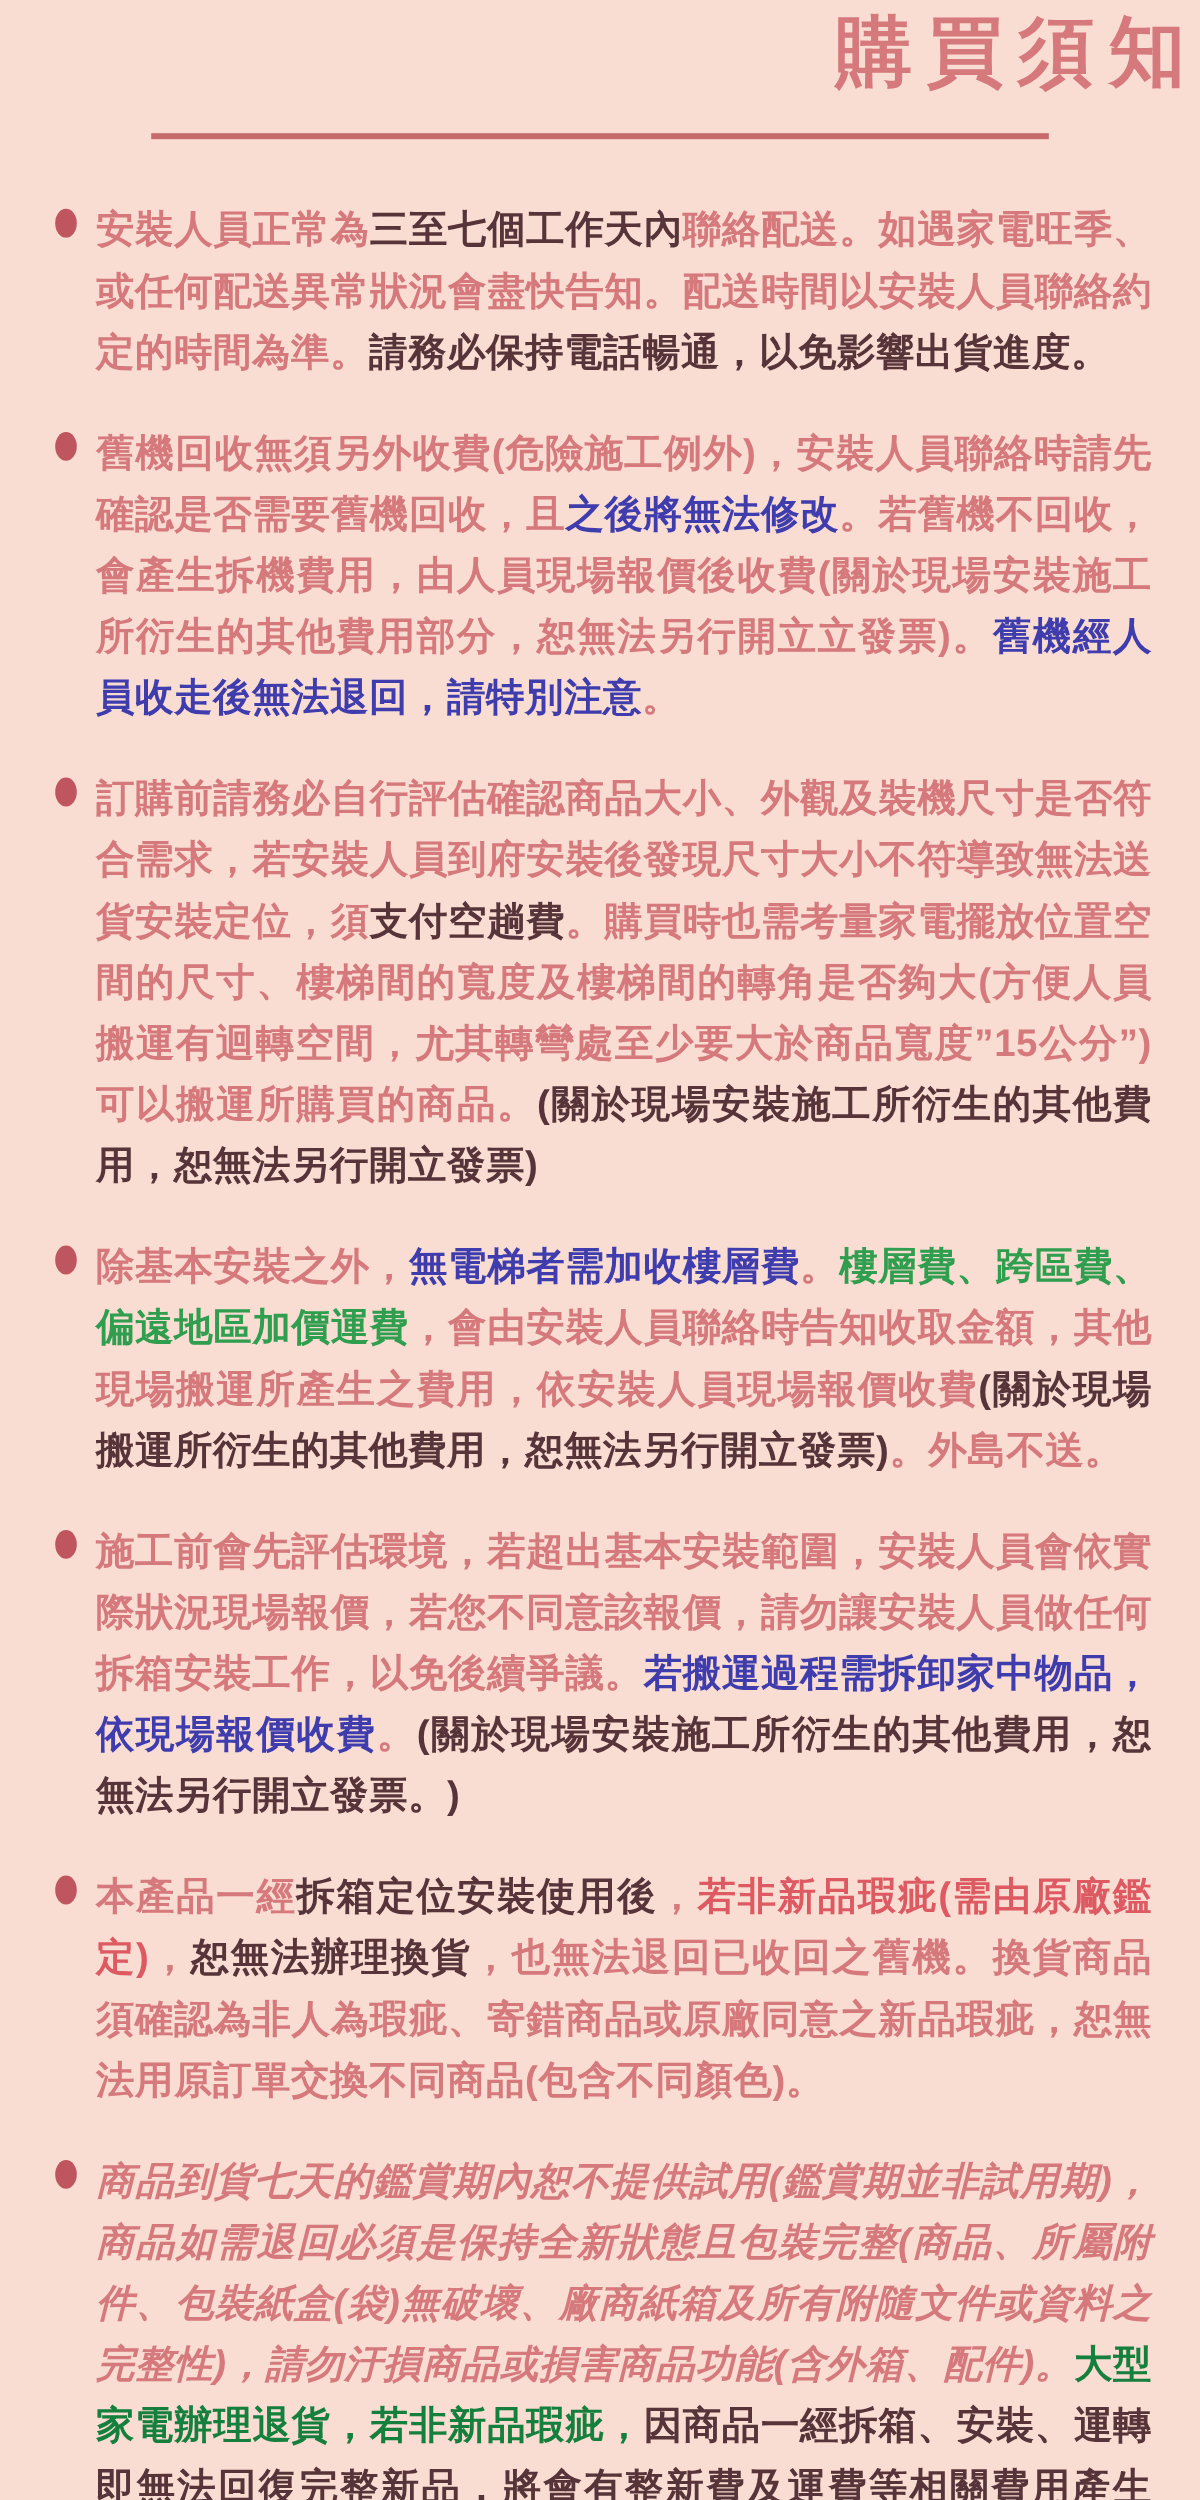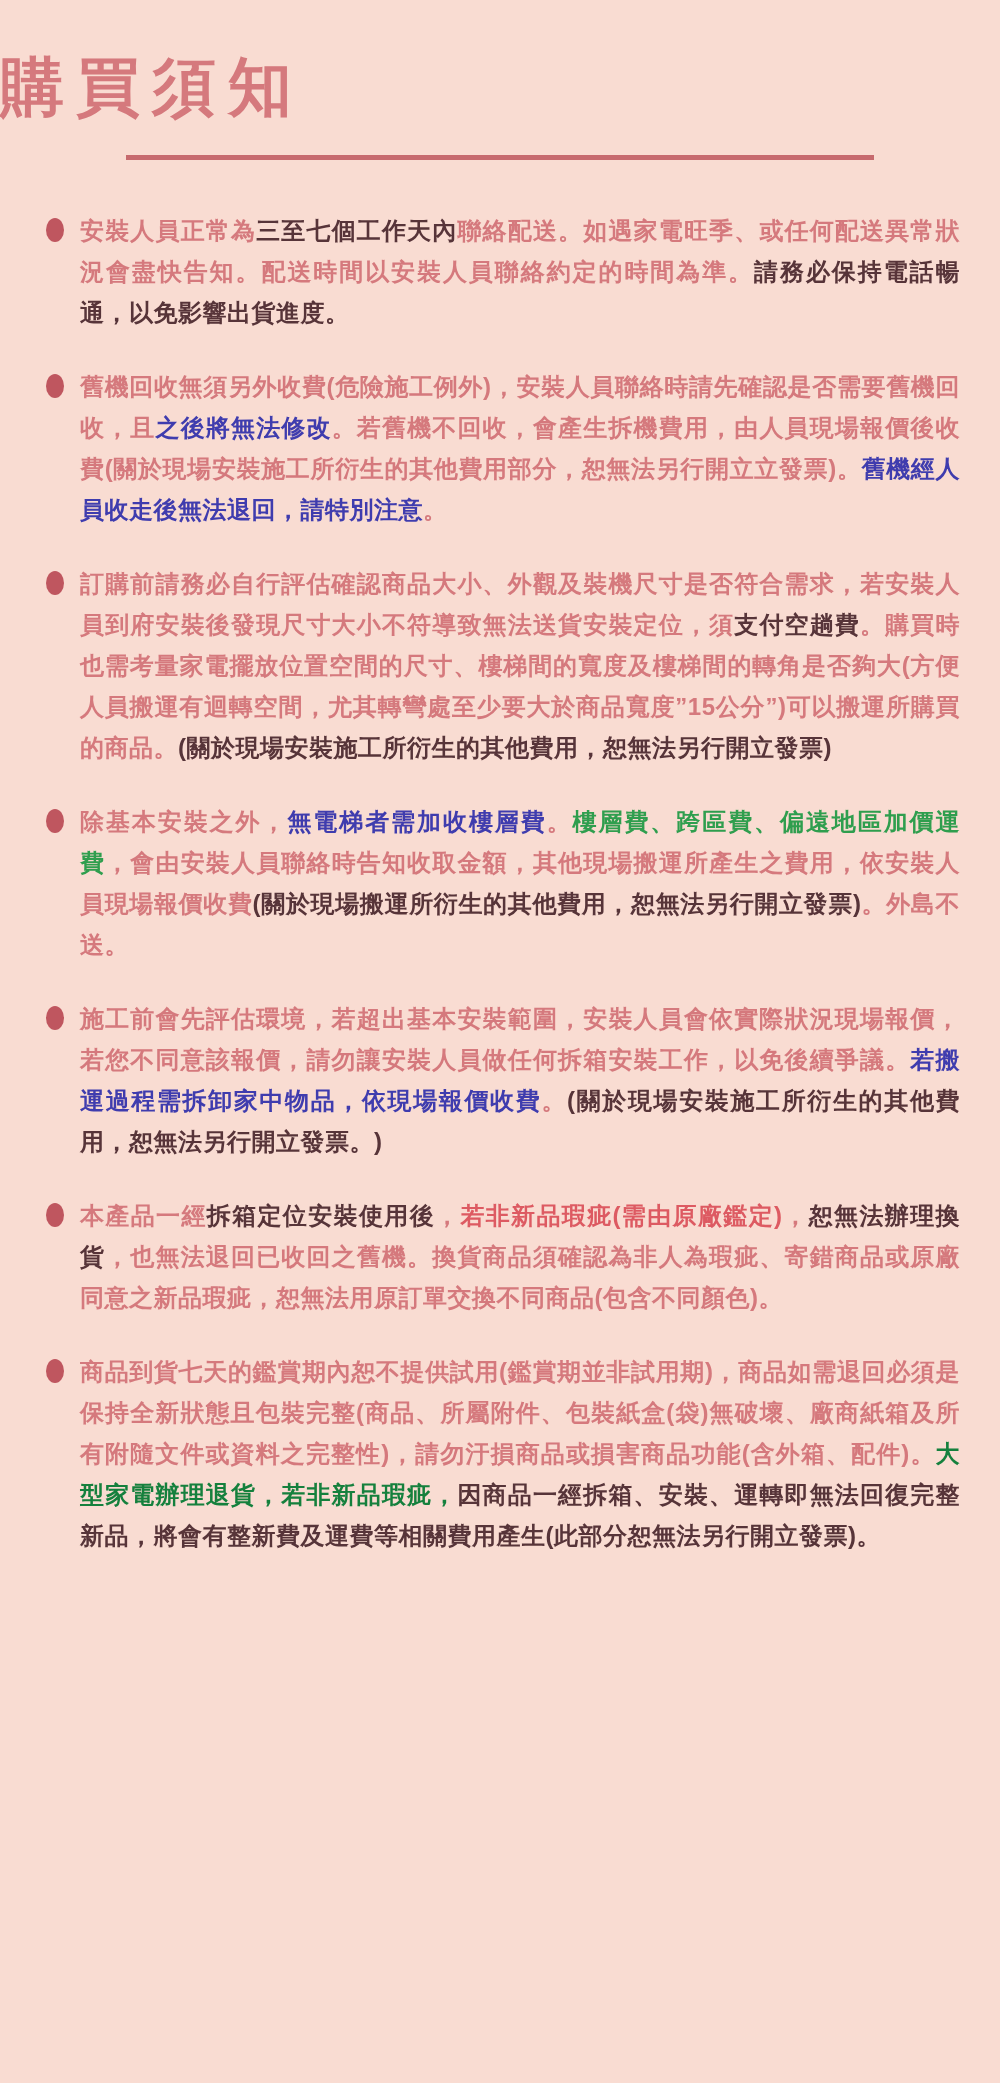--- a/index.html
+++ b/index.html
@@ -8,39 +8,38 @@
   }
   *{box-sizing:border-box; margin:0; padding:0;}
   html,body{width:1000px;}
   body{
     min-height:2083px;
     background:var(--background);
     font-family:"Liberation Sans","DejaVu Sans",sans-serif;
     font-weight:700;
   }
   .page-title{
-    margin-top:44px;
-    text-align:left;
+    text-align:right;
     font-size:64px;
     letter-spacing:12px;
     color:var(--title);
   }
   .title-divider{
     width:748px;
     height:5px;
     border:none;
     background:var(--divider);
     margin:24px auto 50px auto;
   }
   .notices{display:block;}
   .notice{
     position:relative;
     margin:0 40px 33px 80px;
-    font-size:24px;
-    line-height:41px;
+    font-size:32px;
+    line-height:51px;
     letter-spacing:0.5px;
     text-align:justify;
   }
   .bullet{
     position:absolute;
     left:-34px;
     top:8px;
     width:18px;
     height:24px;
     border-radius:50%;
@@ -53,14 +52,14 @@
 
 <h1 class="page-title">購買須知</h1>
 <hr class="title-divider">
 <div class="notices">
     <div class="notice"><span class="bullet"></span><span style="color: rgb(213, 121, 125);">安裝人員正常為</span><span style="color: rgb(87, 52, 57);">三至七個工作天內</span><span style="color: rgb(213, 121, 125);">聯絡配送。如遇家電旺季、或任何配送異常狀況會盡快告知。配送時間以安裝人員聯絡約定的時間為準。</span><span style="color: rgb(87, 52, 57);">請務必保持電話暢通，以免影響出貨進度。</span></div>
     <div class="notice"><span class="bullet"></span><span style="color: rgb(213, 121, 125);">舊機回收無須另外收費(危險施工例外)，安裝人員聯絡時請先確認是否需要舊機回收，且</span><span style="color: rgb(63, 60, 174);">之後將無法修改</span><span style="color: rgb(213, 121, 125);">。若舊機不回收，會產生拆機費用，由人員現場報價後收費(關於現場安裝施工所衍生的其他費用部分，恕無法另行開立立發票)。</span><span style="color: rgb(63, 60, 174);">舊機經人員收走後無法退回，請特別注意</span><span style="color: rgb(213, 121, 125);">。</span></div>
     <div class="notice"><span class="bullet"></span><span style="color: rgb(213, 121, 125);">訂購前請務必自行評估確認商品大小、外觀及裝機尺寸是否符合需求，若安裝人員到府安裝後發現尺寸大小不符導致無法送貨安裝定位，須</span><span style="color: rgb(87, 52, 57);">支付空趟費</span><span style="color: rgb(213, 121, 125);">。購買時也需考量家電擺放位置空間的尺寸、樓梯間的寬度及樓梯間的轉角是否夠大(方便人員搬運有迴轉空間，尤其轉彎處至少要大於商品寬度”15公分”)可以搬運所購買的商品。</span><span style="color: rgb(87, 52, 57);">(關於現場安裝施工所衍生的其他費用，恕無法另行開立發票)</span></div>
     <div class="notice"><span class="bullet"></span><span style="color: rgb(213, 121, 125);">除基本安裝之外，</span><span style="color: rgb(63, 60, 174);">無電梯者需加收樓層費</span><span style="color: rgb(213, 121, 125);">。</span><span style="color: rgb(47, 158, 78);">樓層費、跨區費、偏遠地區加價運費</span><span style="color: rgb(213, 121, 125);">，會由安裝人員聯絡時告知收取金額，其他現場搬運所產生之費用，依安裝人員現場報價收費</span><span style="color: rgb(87, 52, 57);">(關於現場搬運所衍生的其他費用，恕無法另行開立發票)</span><span style="color: rgb(213, 121, 125);">。外島不送。</span></div>
     <div class="notice"><span class="bullet"></span><span style="color: rgb(213, 121, 125);">施工前會先評估環境，若超出基本安裝範圍，安裝人員會依實際狀況現場報價，若您不同意該報價，請勿讓安裝人員做任何拆箱安裝工作，以免後續爭議。</span><span style="color: rgb(63, 60, 174);">若搬運過程需拆卸家中物品，依現場報價收費</span><span style="color: rgb(213, 121, 125);">。</span><span style="color: rgb(87, 52, 57);">(關於現場安裝施工所衍生的其他費用，恕無法另行開立發票。)</span></div>
     <div class="notice"><span class="bullet"></span><span style="color: rgb(213, 121, 125);">本產品一經</span><span style="color: rgb(87, 52, 57);">拆箱定位安裝使用後</span><span style="color: rgb(213, 121, 125);">，</span><span style="color: rgb(221, 90, 98);">若非新品瑕疵(需由原廠鑑定)</span><span style="color: rgb(213, 121, 125);">，</span><span style="color: rgb(87, 52, 57);">恕無法辦理換貨</span><span style="color: rgb(213, 121, 125);">，也無法退回已收回之舊機。換貨商品須確認為非人為瑕疵、寄錯商品或原廠同意之新品瑕疵，恕無法用原訂單交換不同商品(包含不同顏色)。</span></div>
-    <div class="notice"><span class="bullet"></span><span style="color: rgb(213, 121, 125);">商品到貨七天的鑑賞期內恕不提供試用(鑑賞期並非試用期)，商品如需退回必須是保持全新狀態且包裝完整(商品、所屬附件、包裝紙盒(袋)無破壞、廠商紙箱及所有附隨文件或資料之完整性)，請勿汙損商品或損害商品功能(含外箱、配件)。</span><span style="color: #15803d;">大型家電辦理退貨，若非新品瑕疵，</span><span style="color: rgb(87, 52, 57);">因商品一經拆箱、安裝、運轉即無法回復完整新品，將會有整新費及運費等相關費用產生(此部分恕無法另行開立發票)。</span></div>
+    <div class="notice"><span class="bullet"></span><span style="color: rgb(213, 121, 125); font-style: italic;">商品到貨七天的鑑賞期內恕不提供試用(鑑賞期並非試用期)，商品如需退回必須是保持全新狀態且包裝完整(商品、所屬附件、包裝紙盒(袋)無破壞、廠商紙箱及所有附隨文件或資料之完整性)，請勿汙損商品或損害商品功能(含外箱、配件)。</span><span style="color: #15803d;">大型家電辦理退貨，若非新品瑕疵，</span><span style="color: rgb(87, 52, 57);">因商品一經拆箱、安裝、運轉即無法回復完整新品，將會有整新費及運費等相關費用產生(此部分恕無法另行開立發票)。</span></div>
   </div>
 
 </body></html>

